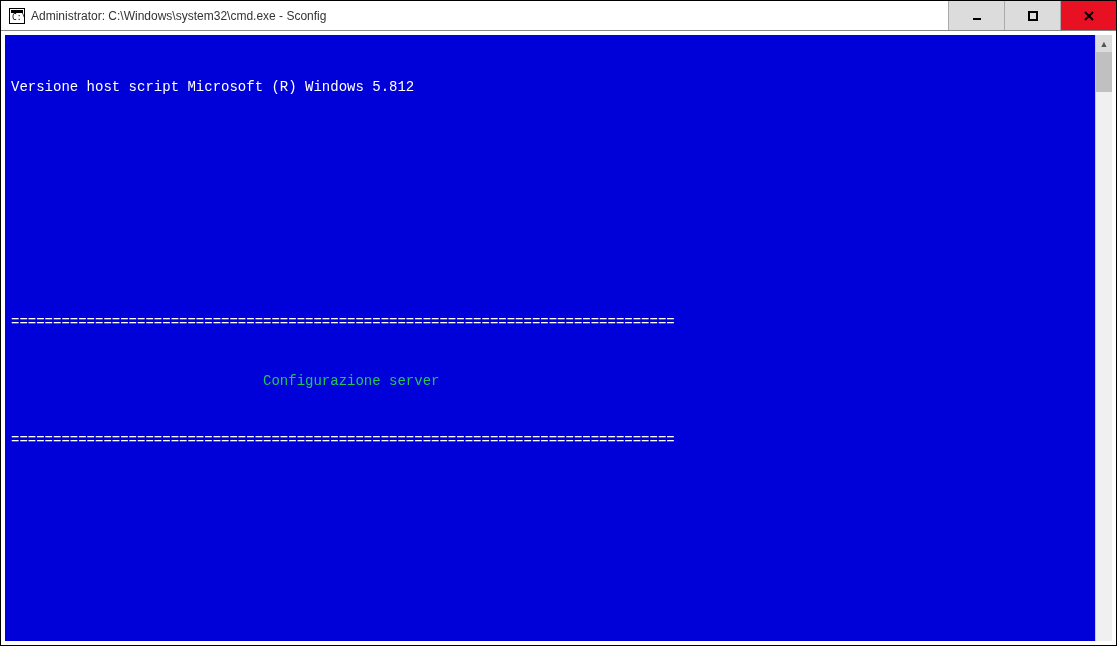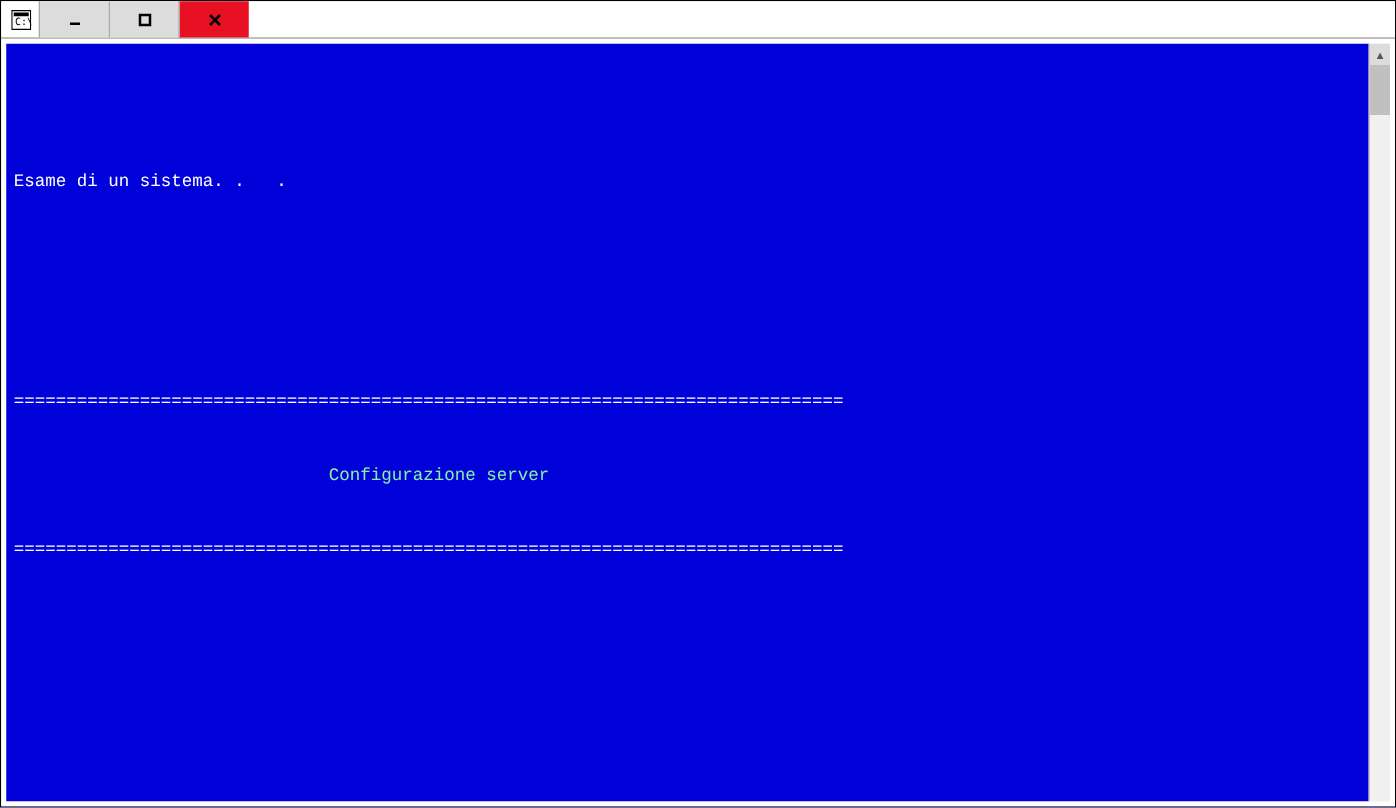--- a/index.html
+++ b/index.html
@@ -99,35 +99,36 @@
     }
     .scroll-thumb {
       position: absolute;
       top: 0;
       width: 100%;
       height: 40px;
       background: #c0c0c0;
     }
     .line { white-space: pre; }
     .divider { color: #fff; letter-spacing: 0; }
-    .center-title { color: #86efac; }
+    .center-title { color: #22c55e; }
   </style>
 </head>
 <body>
 
 <div class="window">
   <div class="titlebar">
     <span class="titlebar-icon">
       <svg width="16" height="16" viewBox="0 0 16 16">
         <rect x="0" y="0" width="16" height="16" fill="#000"></rect>
         <rect x="1" y="1" width="14" height="14" fill="#fff"></rect>
         <rect x="2" y="2" width="12" height="3" fill="#000"></rect>
         <text x="3" y="12" font-size="8" font-family="monospace" fill="#000">C:\</text>
       </svg>
     </span>
+    <span class="titlebar-title">Administrator: C:\Windows\system32\cmd.exe - Sconfig</span>
     <div class="titlebar-buttons">
       <div class="titlebar-btn">
         <svg width="12" height="12" viewBox="0 0 12 12">
             <line x1="2" y1="9" x2="10" y2="9" stroke="#000" stroke-width="2"></line>
           </svg>
       </div>
       <div class="titlebar-btn">
         <svg width="12" height="12" viewBox="0 0 12 12">
             <rect x="2" y="2" width="8" height="8" fill="none" stroke="#000" stroke-width="2"></rect>
           </svg>
@@ -136,22 +137,22 @@
         <svg width="12" height="12" viewBox="0 0 12 12">
             <line x1="2" y1="2" x2="10" y2="10" stroke="#000" stroke-width="2"></line>
             <line x1="10" y1="2" x2="2" y2="10" stroke="#000" stroke-width="2"></line>
           </svg>
       </div>
     </div>
   </div>
 
   <div class="console-wrap">
     <div class="console">
+      <div class="line">Versione host script Microsoft (R) Windows 5.812</div>
       <div class="line"> </div>
-      <div class="line">Esame di un sistema. .   .</div>
       <div class="line"> </div>
       <div class="line"> </div>
       <div class="divider line">===============================================================================</div>
       <div class="center-title line">                              Configurazione server</div>
       <div class="divider line">===============================================================================</div>
       <div class="line"> </div>
       
       
       
     </div>

